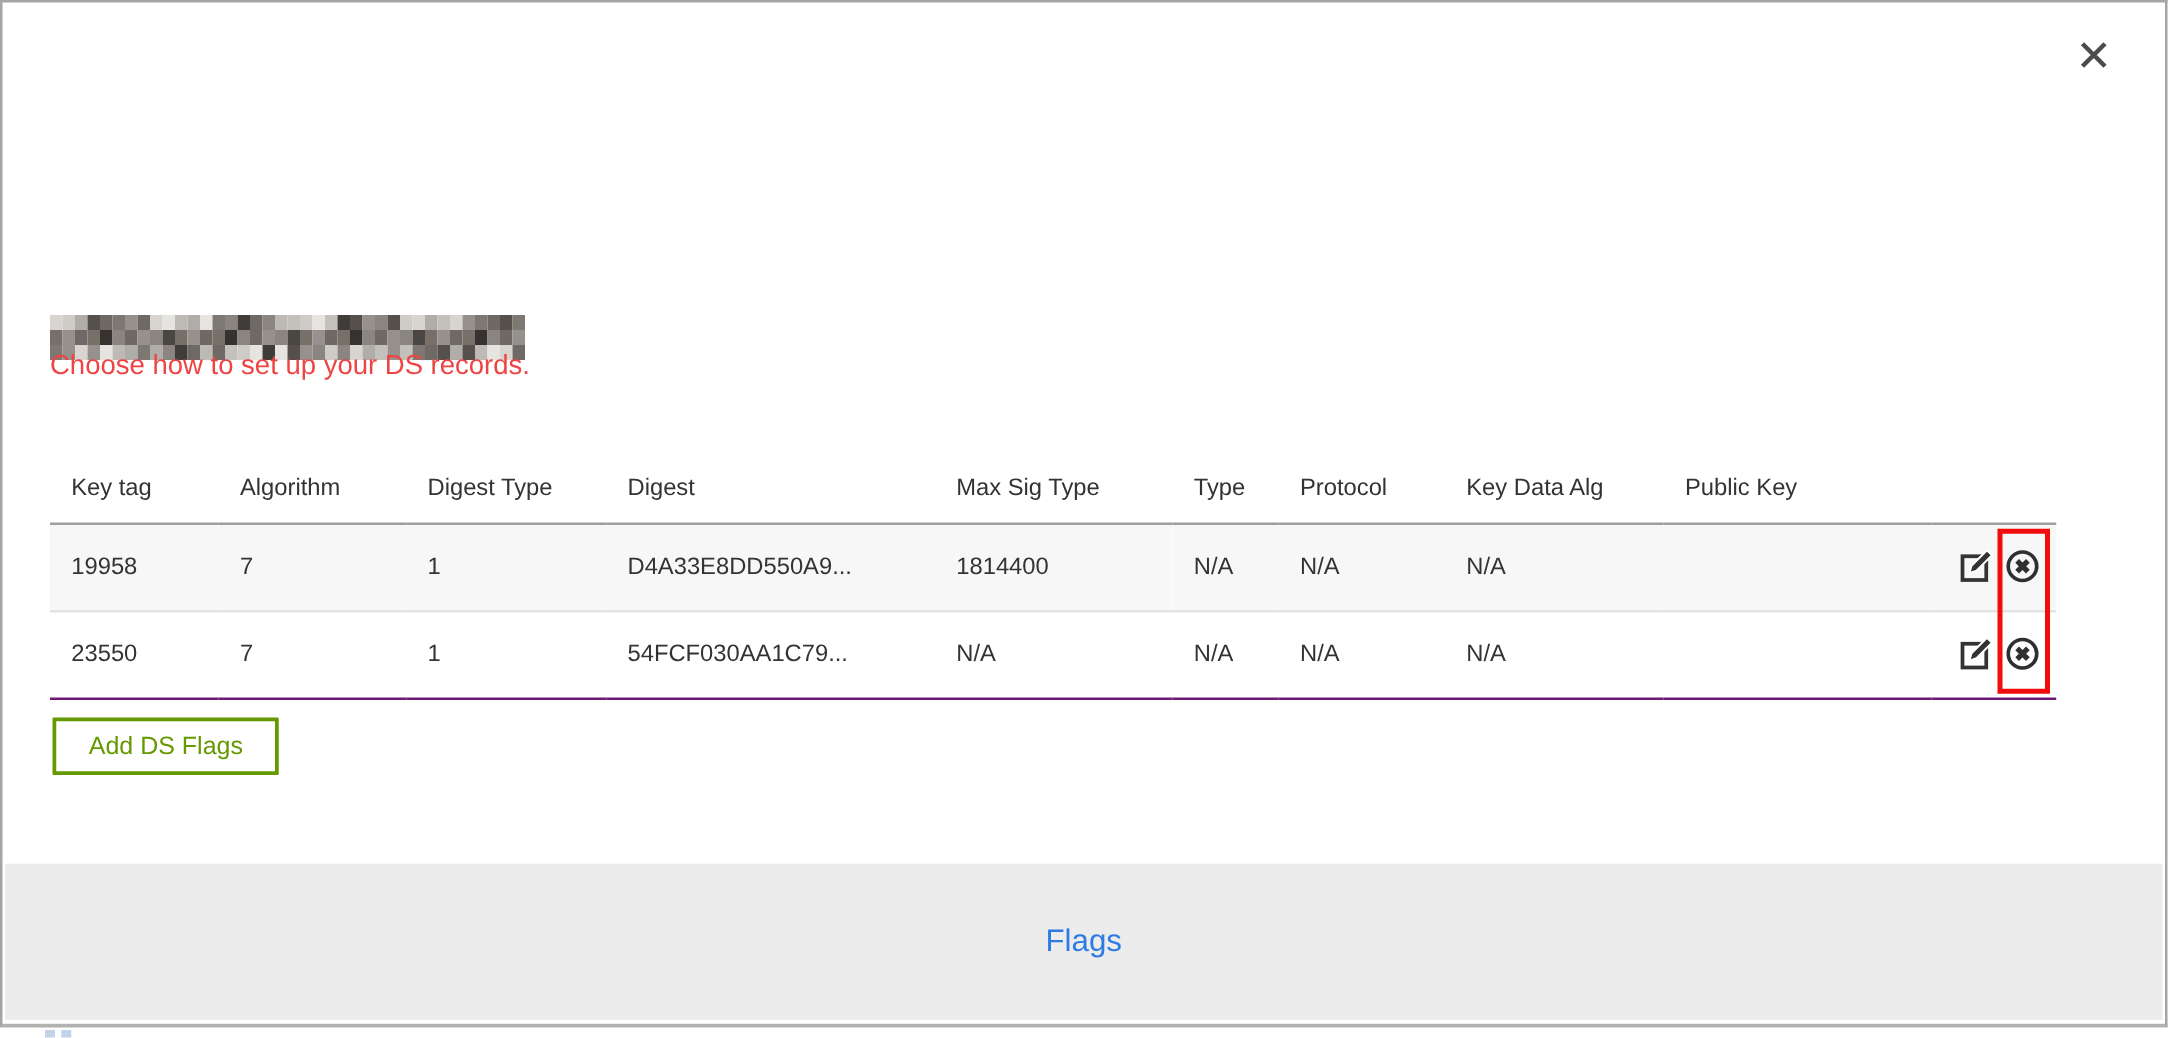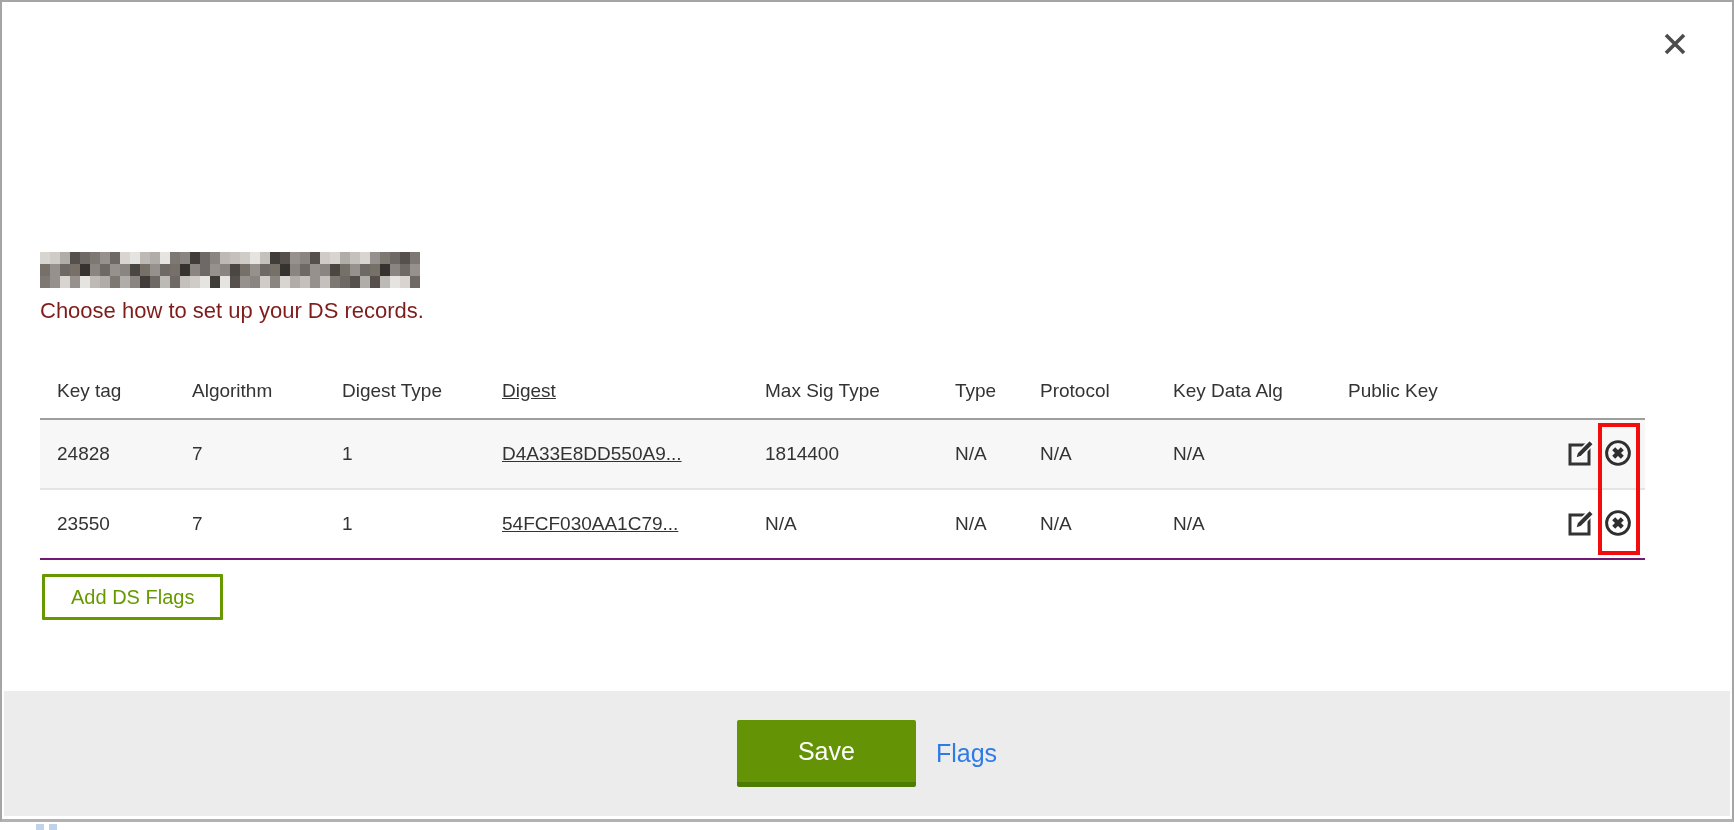--- a/index.html
+++ b/index.html
@@ -12,36 +12,36 @@
   .title { position:absolute; left:40px; top:30px; font-size:35px; font-weight:400;
     color:#3e3e3e; letter-spacing:0.2px; }
 
   .close-btn { position:absolute; right:42px; top:28px; width:30px; height:30px;
     background:none; border:none; cursor:pointer; padding:0; }
 
   .redacted { position:absolute; left:38px; top:250px; display:grid;
     grid-template-columns:repeat(38,10px); grid-auto-rows:12px; }
   .redacted span { width:10px; height:12px; display:block; }
 
-  .instruction { position:absolute; left:38px; top:296px; font-size:22px; color:#7f1d1d; }
+  .instruction { position:absolute; left:38px; top:277px; font-size:22px; color:#ef4444; }
 
   .table-wrap { position:absolute; left:38px; top:365px; width:1605px; }
   table { width:100%; border-collapse:collapse; table-layout:fixed; }
   th { font-weight:400; font-size:19px; color:#333; text-align:left;
     height:52px; vertical-align:bottom; padding:0 0 16px 17px;
     border-bottom:2px solid #9e9e9e; white-space:nowrap; overflow:hidden; }
   td { font-size:19px; color:#333; height:70px; vertical-align:middle;
     padding:0 0 0 17px; white-space:nowrap; overflow:hidden; }
   tbody tr:first-child { background:#f7f7f7; }
   tbody tr + tr td { border-top:2px solid #e4e4e4; }
   tbody tr:last-child td { border-bottom:2px solid #701a75; }
   th:nth-child(1), td:nth-child(1){ width:135px; }
   th:nth-child(2), td:nth-child(2){ width:150px; }
   th:nth-child(3), td:nth-child(3){ width:160px; }
-  th:nth-child(4), td:nth-child(4){ width:263px;text-decoration:underline; }
+  th:nth-child(4), td:nth-child(4){ width:263px; }
   th:nth-child(5), td:nth-child(5){ width:190px; }
   th:nth-child(6), td:nth-child(6){ width:85px; }
   th:nth-child(7), td:nth-child(7){ width:133px; }
   th:nth-child(8), td:nth-child(8){ width:175px; }
   th:nth-child(10), td:nth-child(10){ width:100px; }
   td.actions { padding:0 12px 0 0; }
   td.actions .icon-row { display:flex; justify-content:flex-end; align-items:center; gap:7px; }
   .icon-btn { background:none; border:none; padding:0; cursor:pointer; width:30px; height:30px;
     display:flex; align-items:center; justify-content:center; }
 
@@ -208,21 +208,21 @@
             <th>Max Sig Type</th>
             <th>Type</th>
             <th>Protocol</th>
             <th>Key Data Alg</th>
             <th>Public Key</th>
             <th></th>
           </tr>
       </thead>
       <tbody id="table-body">
           <tr>
-            <td>24828</td>
+            <td>19958</td>
             <td>7</td>
             <td>1</td>
             <td>D4A33E8DD550A9...</td>
             <td>1814400</td>
             <td>N/A</td>
             <td>N/A</td>
             <td>N/A</td>
             <td></td>
             <td class="actions">
     <div class="icon-row">
@@ -277,20 +277,19 @@
   </td>
           </tr>
         </tbody>
     </table>
     <div class="red-box"></div>
   </div>
 
   <button class="add-btn">Add DS Flags</button>
 
   <div class="footer">
-    <button class="save-btn">Save</button>
     <button class="cancel-link">Flags</button>
   </div>
 
 </div>
 
 <div class="frag frag-1"></div>
 <div class="frag frag-2"></div>
 
 </body></html>

